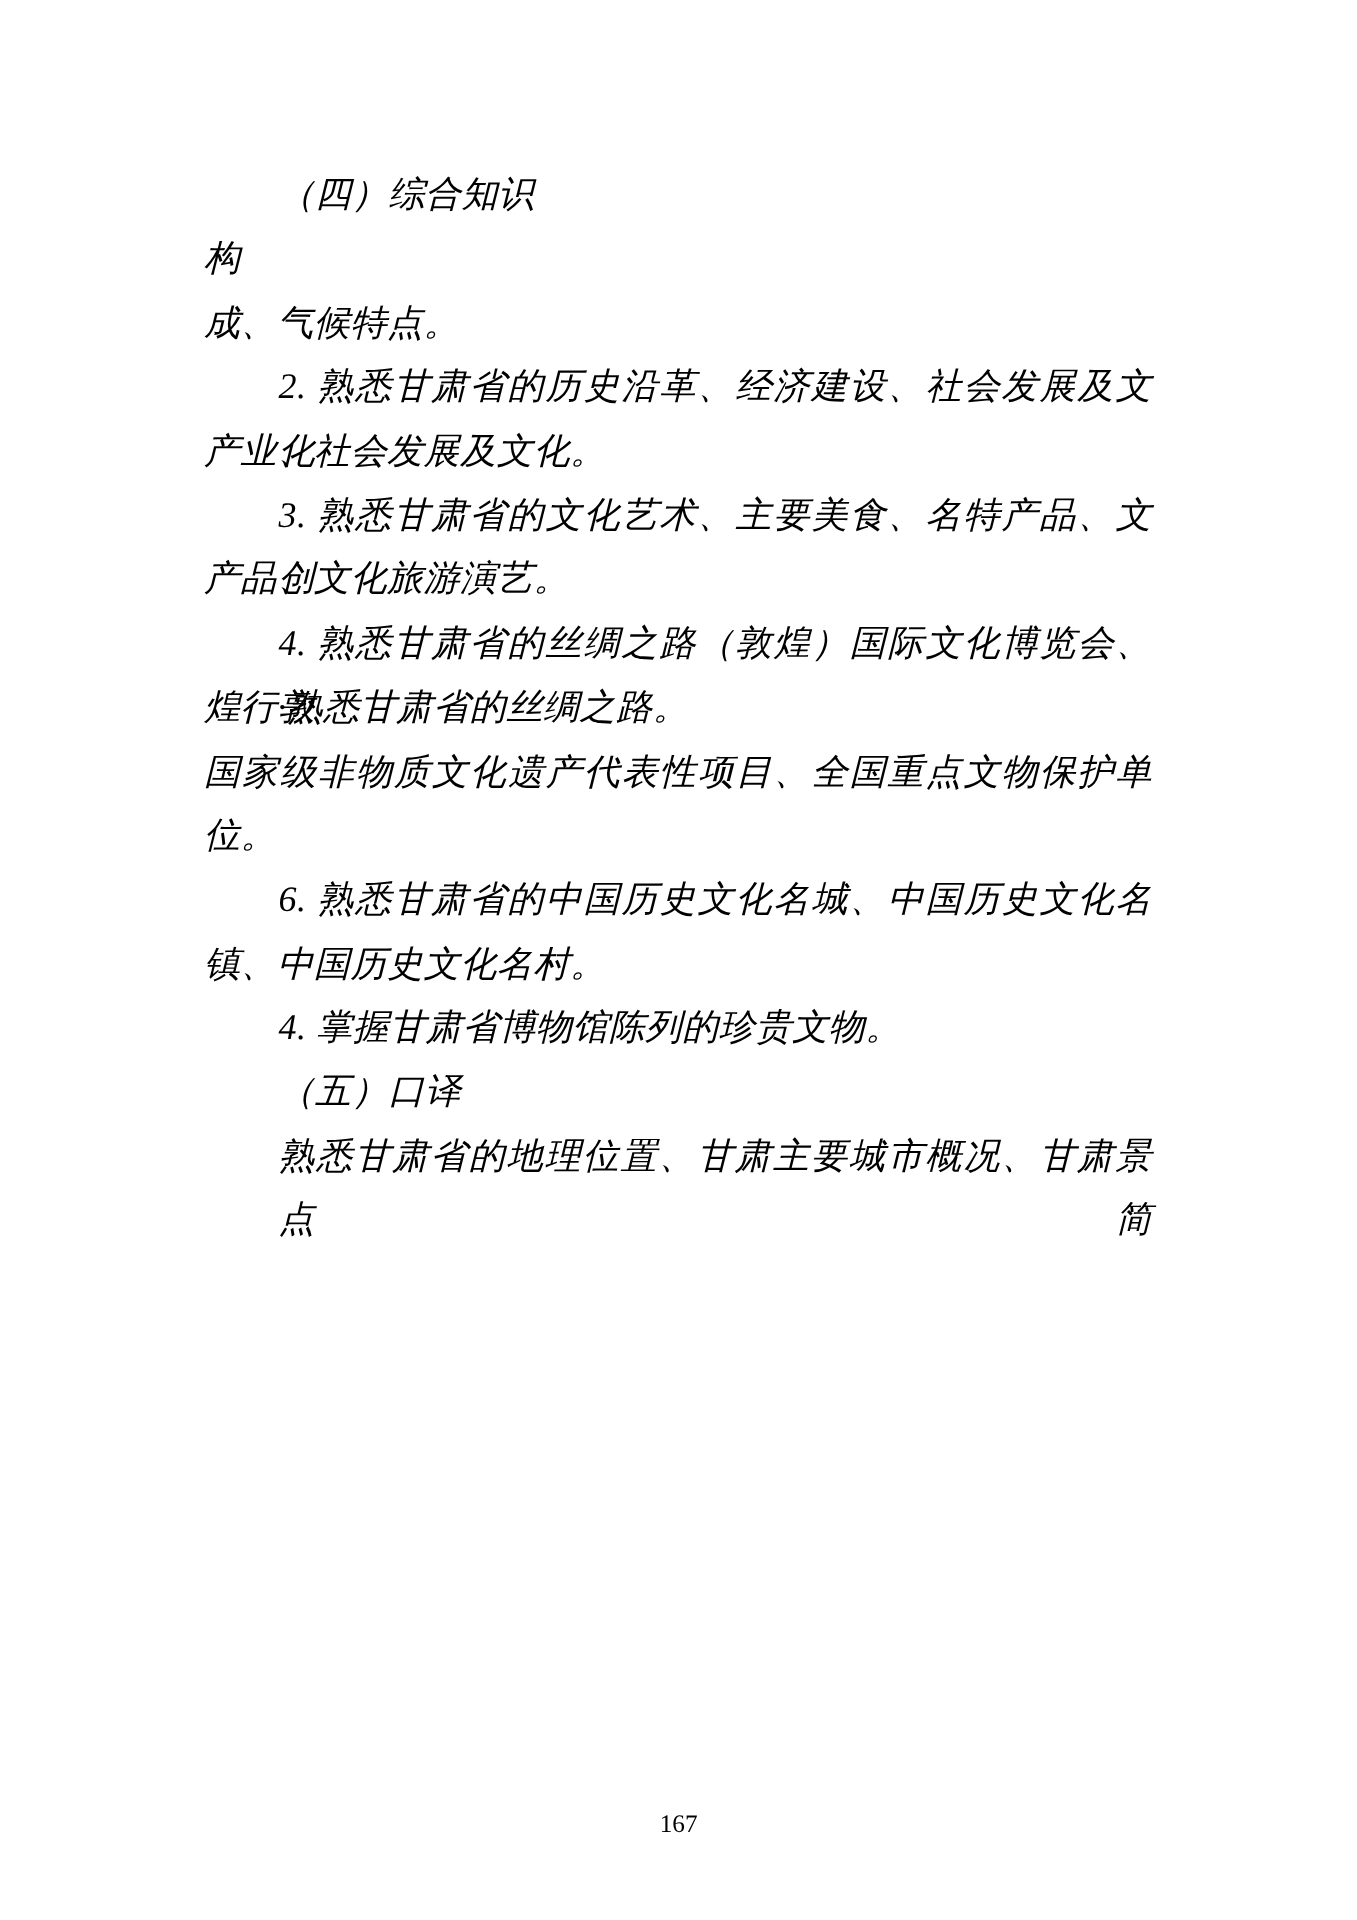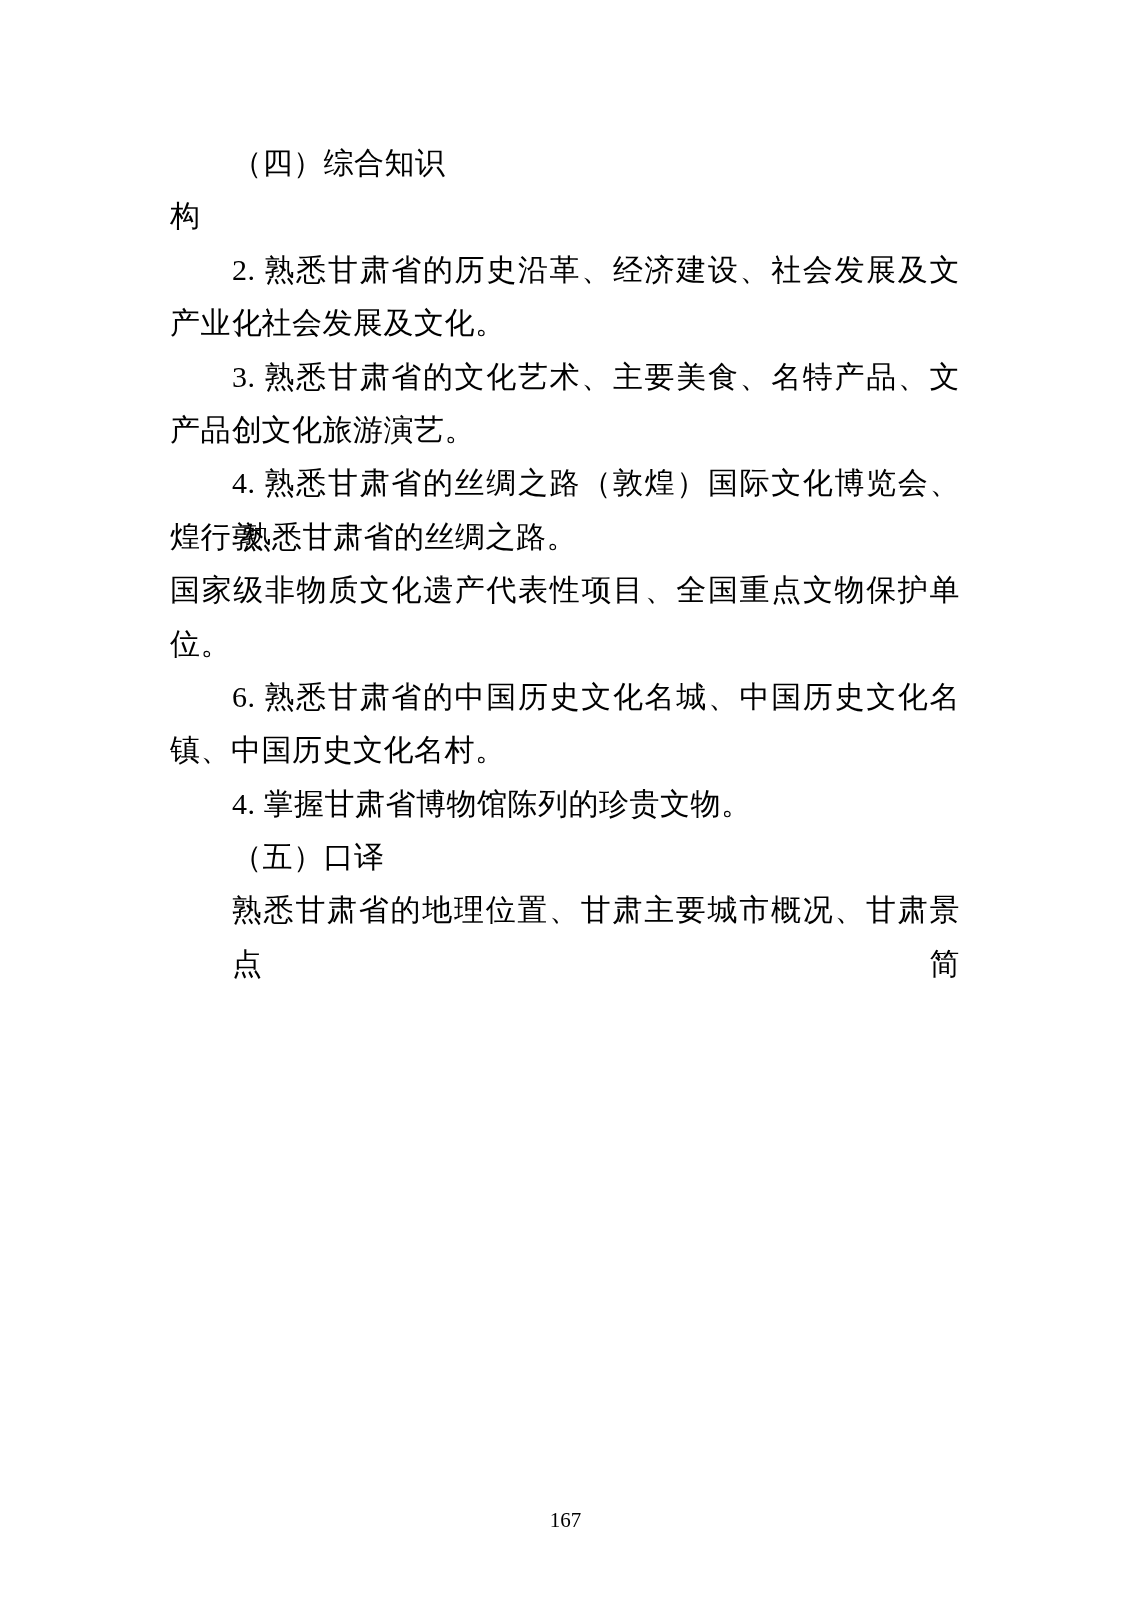--- a/index.html
+++ b/index.html
@@ -15,20 +15,21 @@
     background: #ffffff;
     color: #000000;
     font-family: "Liberation Serif", "DejaVu Serif", serif;
     overflow: hidden;
   }
   .text-block {
     position: absolute;
     left: 170px;
     top: 136px;
     width: 790px;
+    font-style: italic;
   }
   .line {
     font-size: 30px;
     line-height: 53.4px;
     height: 53.4px;
     white-space: nowrap;
     letter-spacing: 0.5px;
   }
   .indent {
     padding-left: 62px;
@@ -50,20 +51,21 @@
     font-family: "Liberation Serif", "DejaVu Serif", serif;
   }
 </style>
 </head>
 <body>
 
 <div class="page">
   <div class="text-block">
     <div class="line indent">（四）综合知识</div>
     <div class="line">构</div>
+    <div class="line">成、气候特点。</div>
     <div class="line indent justify">2. 熟悉甘肃省的历史沿革、经济建设、社会发展及文化</div>
     <div class="line">产业、社会发展及文化。</div>
     <div class="line indent justify">3. 熟悉甘肃省的文化艺术、主要美食、名特产品、文创</div>
     <div class="line">产品、文化旅游演艺。</div>
     <div class="line indent justify">4. 熟悉甘肃省的丝绸之路（敦煌）国际文化博览会、敦</div>
     <div class="line">煌行·熟悉甘肃省的丝绸之路。</div>
     <div class="line justify">国家级非物质文化遗产代表性项目、全国重点文物保护单</div>
     <div class="line">位。</div>
     <div class="line indent justify">6. 熟悉甘肃省的中国历史文化名城、中国历史文化名</div>
     <div class="line">镇、中国历史文化名村。</div>

